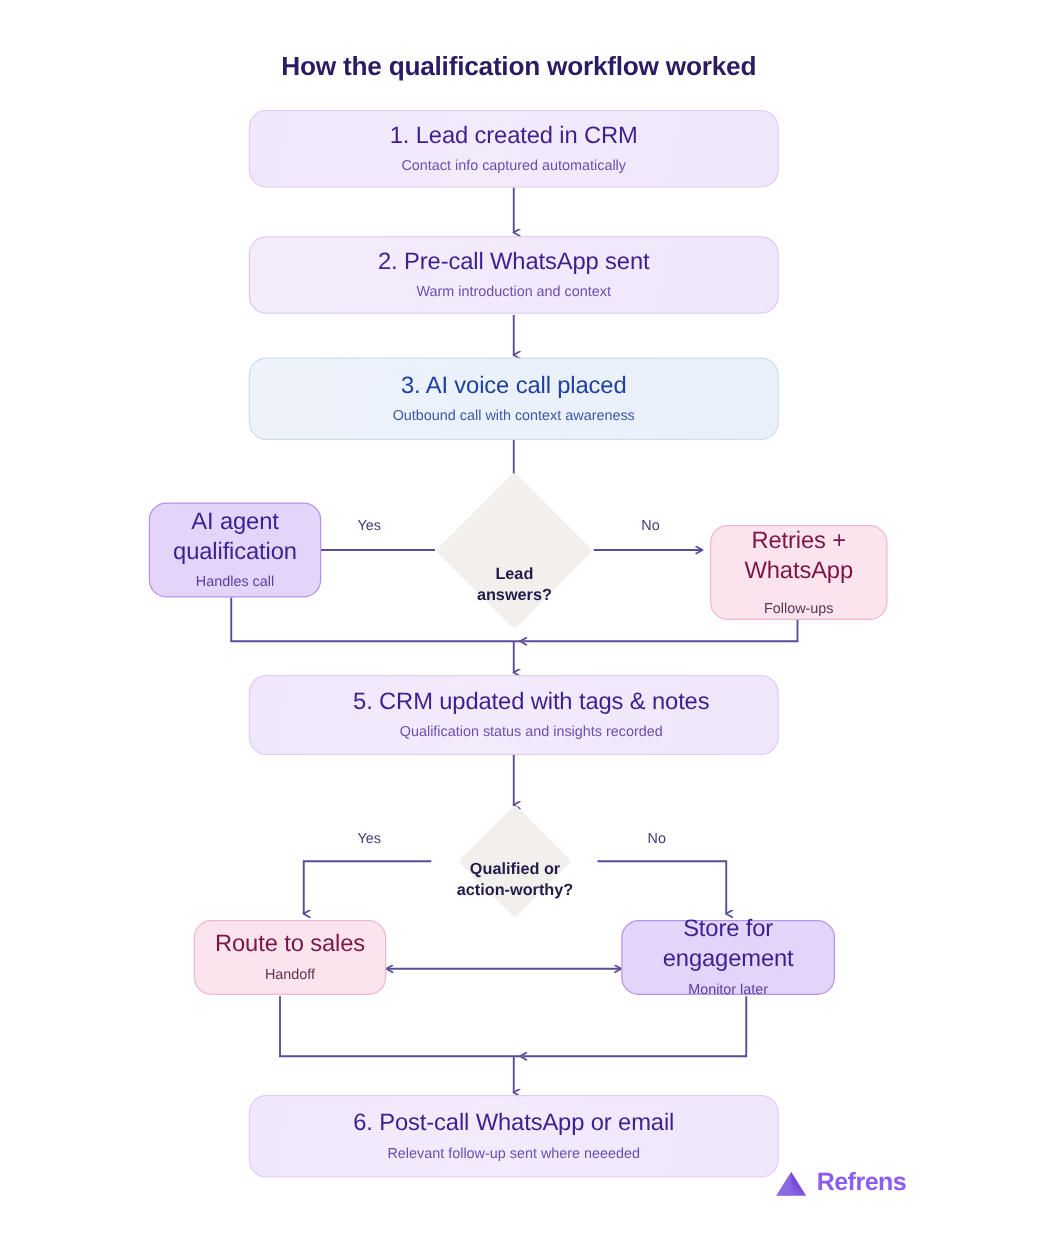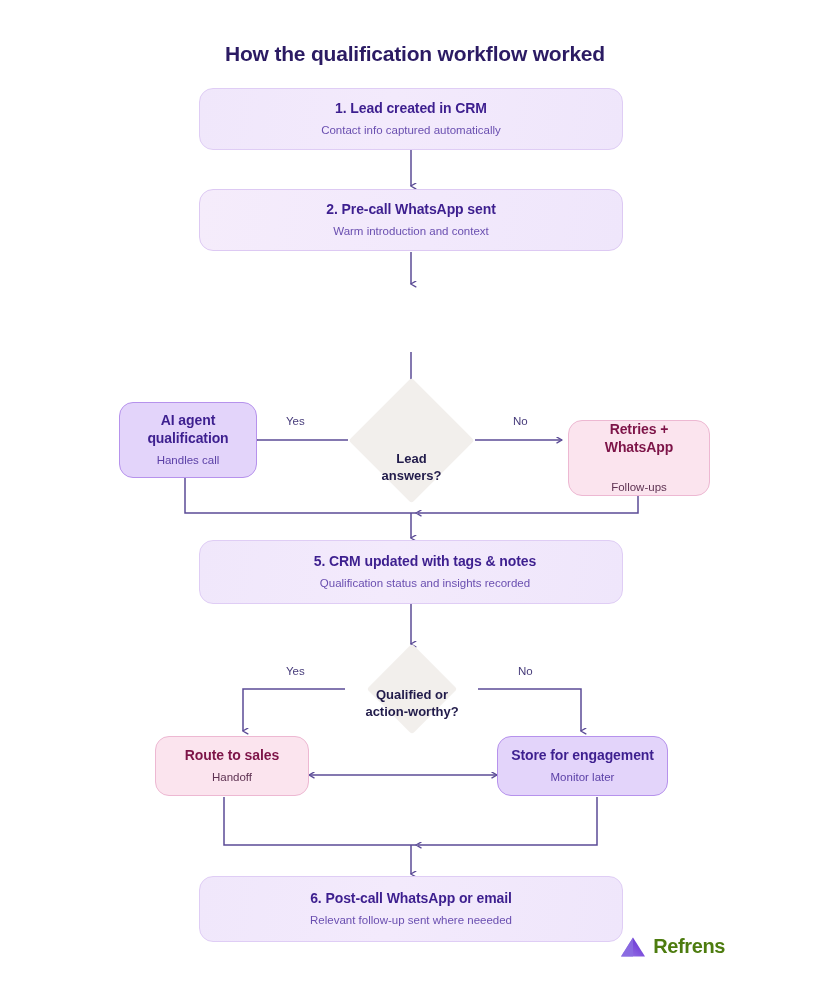--- a/index.html
+++ b/index.html
@@ -51,22 +51,22 @@
     box-sizing: border-box;
     border-radius: 14px;
     display: flex;
     flex-direction: column;
     align-items: center;
     justify-content: center;
     text-align: center;
     line-height: 1.28;
   }
   .node .n-title {
-    font-size: 14px;
-    font-weight: bold;
+    font-size: 19px;
+    font-weight: normal;
     letter-spacing: -0.1px;
   }
   .node .n-sub {
     font-size: 11.5px;
     font-weight: normal;
     margin-top: 5px;
   }
 
   
   .stage {
@@ -157,21 +157,21 @@
     right: 105px;
     bottom: 42px;
     display: flex;
     align-items: center;
     gap: 7px;
   }
   .brand-mark { display: block; }
   .brand-name {
     font-size: 20px;
     font-weight: bold;
-    color: #4d7c0f;
+    color: #8b5cf6;
     letter-spacing: -0.4px;
     text-align: right;
   }
 </style>
 </head>
 <body>
 
 <div id="canvas">
 
   <svg id="connectors" viewBox="0 0 830 1000" width="830" height="1000">
@@ -226,20 +226,24 @@
   <div class="node stage v-lavender" style="top:88px;">
     <div class="n-title">1. Lead created in CRM</div>
     <div class="n-sub">Contact info captured automatically</div>
   </div>
 
   <div class="node stage v-lavender2" style="top:189px;">
     <div class="n-title">2. Pre-call WhatsApp sent</div>
     <div class="n-sub">Warm introduction and context</div>
   </div>
 
+  <div class="node stage v-blue" style="top:286px; height:66px;">
+    <div class="n-title">3. AI voice call placed</div>
+    <div class="n-sub">Outbound call with context awareness</div>
+  </div>
 
   <div class="diamond-wrap" style="left:367px; top:396px; width:89px; height:89px;">
     <div class="diamond-shape"></div>
     <div class="diamond-label">
       <span>Lead</span>
       <span>answers?</span>
     </div>
   </div>
 
   <div class="edge-label" style="left:286px; top:415px;">Yes</div>

